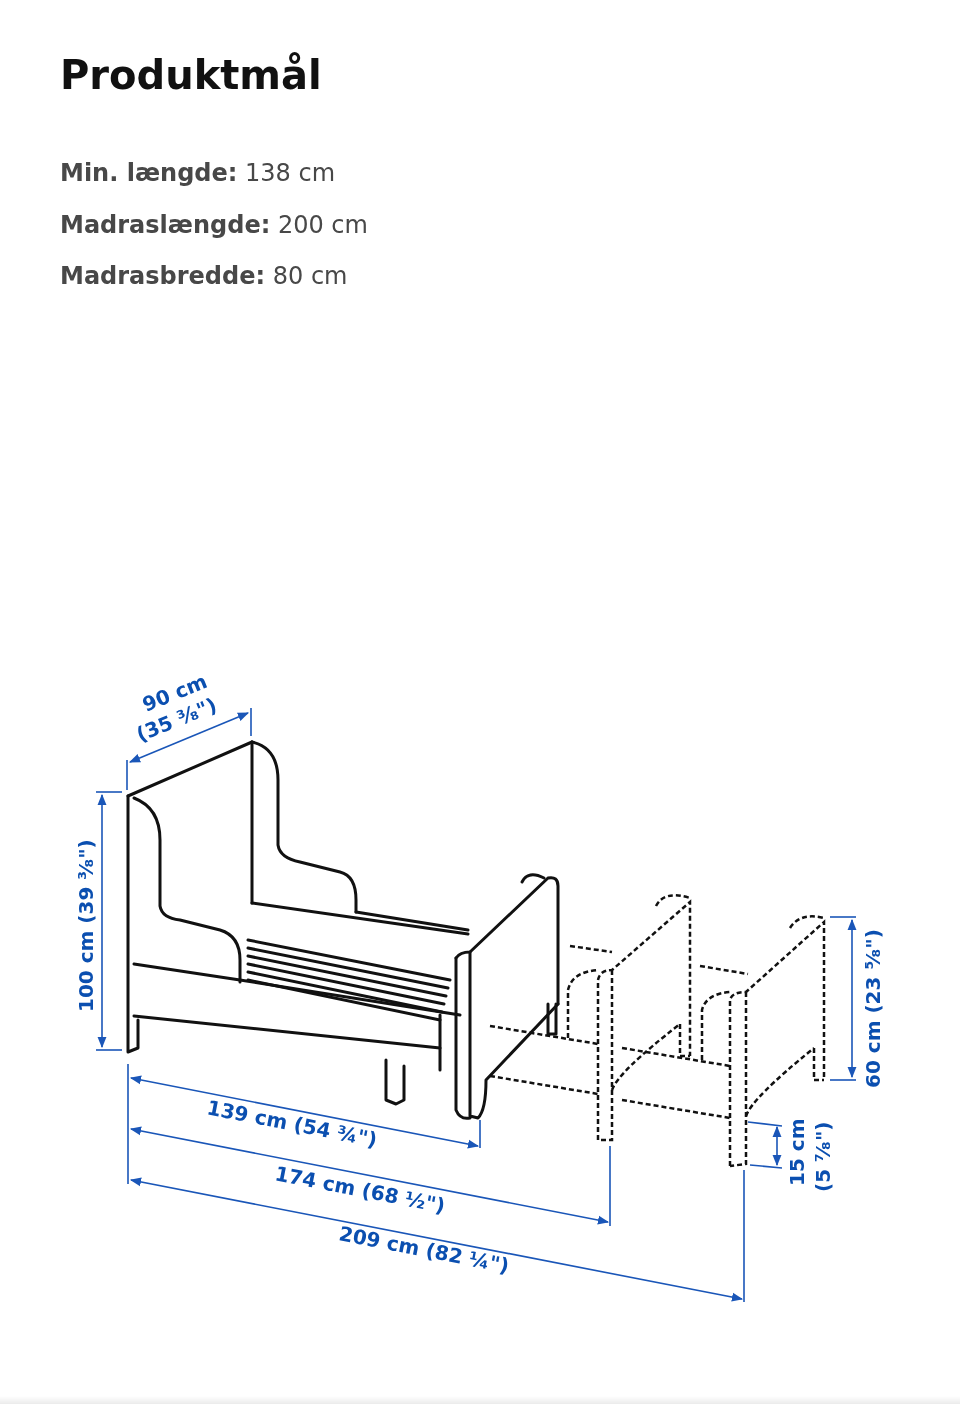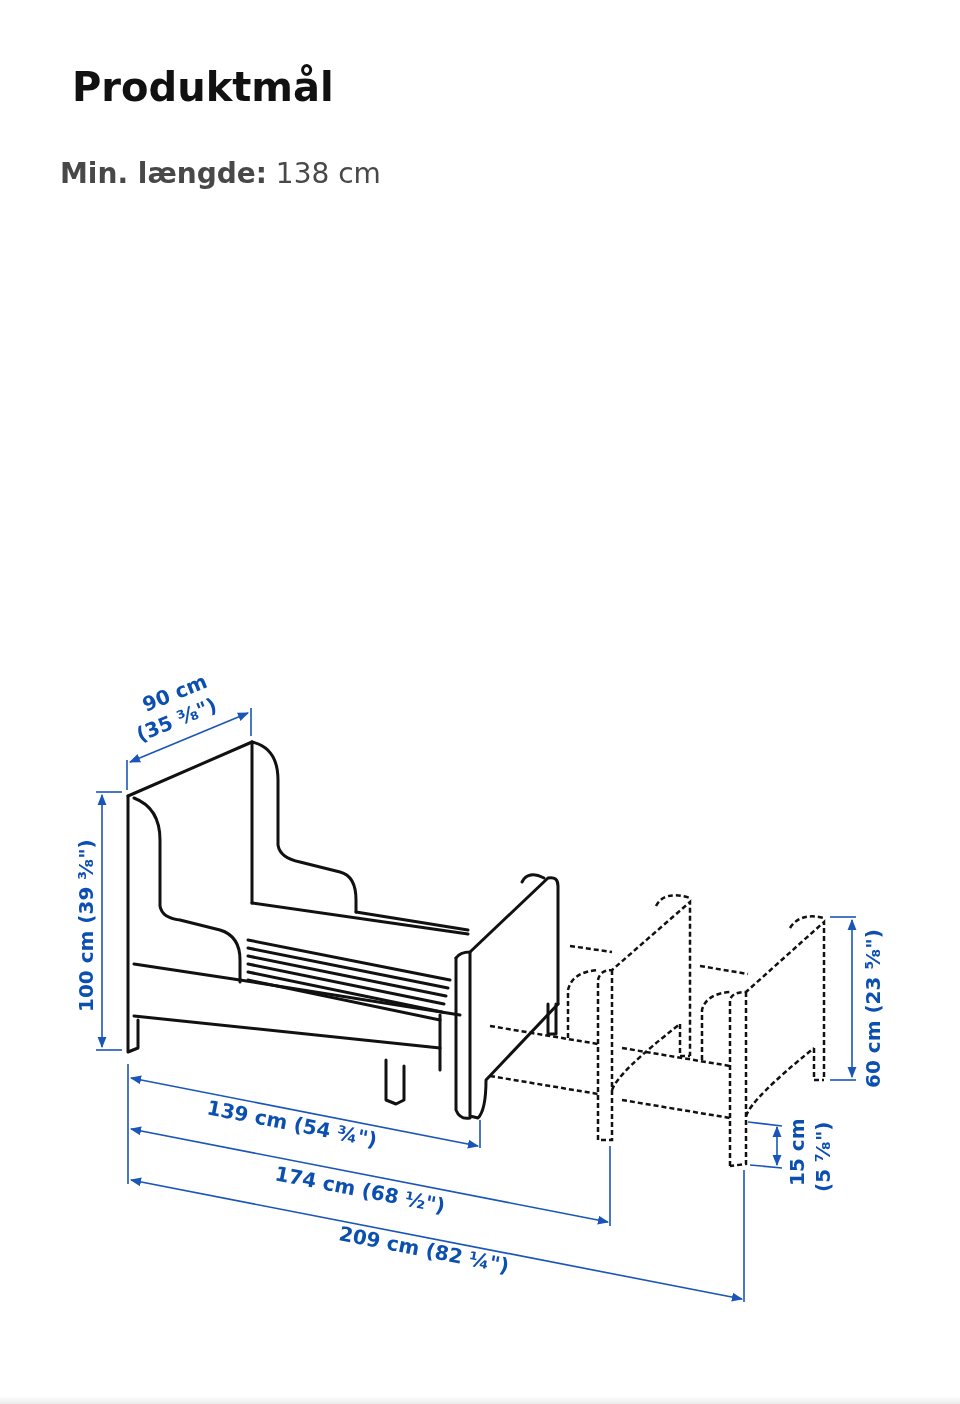--- a/index.html
+++ b/index.html
@@ -1,43 +1,45 @@
 <!DOCTYPE html>
 <html><head>
 <meta charset="utf-8">
 <style>
   html, body { margin: 0; padding: 0; }
   body {
     width: 960px; height: 1404px; background: #ffffff; position: relative; overflow: hidden;
     font-family: "DejaVu Sans", "Liberation Sans", sans-serif;
   }
   .title {
-    position: absolute; left: 60px; top: 52px; margin: 12px;
+    position: absolute; left: 60px; top: 52px; margin: 0;
     font-size: 40px; font-weight: bold; color: #111111; letter-spacing: 0px;
   }
   .specs { position: absolute; left: 60px; top: 148px; margin: 0; padding: 0; list-style: none; }
   .spec {
-    font-size: 28px; line-height: 51.6px; color: #484848; white-space: nowrap;
+    font-size: 24px; line-height: 51.6px; color: #484848; white-space: nowrap;
   }
   .spec .k { font-weight: bold; color: #484848; }
   .spec .v { font-weight: normal; color: #484848; }
   .diagram { position: absolute; left: 0; top: 640px; width: 960px; height: 680px; }
   .dim-text { font-family: "DejaVu Sans", sans-serif; font-weight: bold; font-size: 20px; fill: #0b4fb0; }
   .bottom-shadow {
     position: absolute; left: 0; right: 0; bottom: 0; height: 8px;
     background: linear-gradient(to bottom, rgba(0,0,0,0), rgba(0,0,0,0.08));
   }
 </style>
 </head>
 <body>
 
 <h1 class="title">Produktmål</h1>
 
 <ul class="specs">
   <li class="spec"><span class="k">Min. længde:</span><span class="v"> 138 cm</span></li>
+  <li class="spec"><span class="k">Madraslængde:</span><span class="v"> 200 cm</span></li>
+  <li class="spec"><span class="k">Madrasbredde:</span><span class="v"> 80 cm</span></li>
 </ul>
 
 <svg class="diagram" viewBox="0 640 960 680" width="960" height="680" xmlns="http://www.w3.org/2000/svg">
   <defs>
     <marker id="arr" viewBox="0 0 10 10" refX="9" refY="5" markerWidth="7" markerHeight="7" orient="auto-start-reverse">
       <path d="M0,1 L10,5 L0,9 z" fill="#1a56b8"></path>
     </marker>
   </defs>
 
   <g fill="none" stroke="#111" stroke-width="3" stroke-linejoin="round" stroke-linecap="round">

